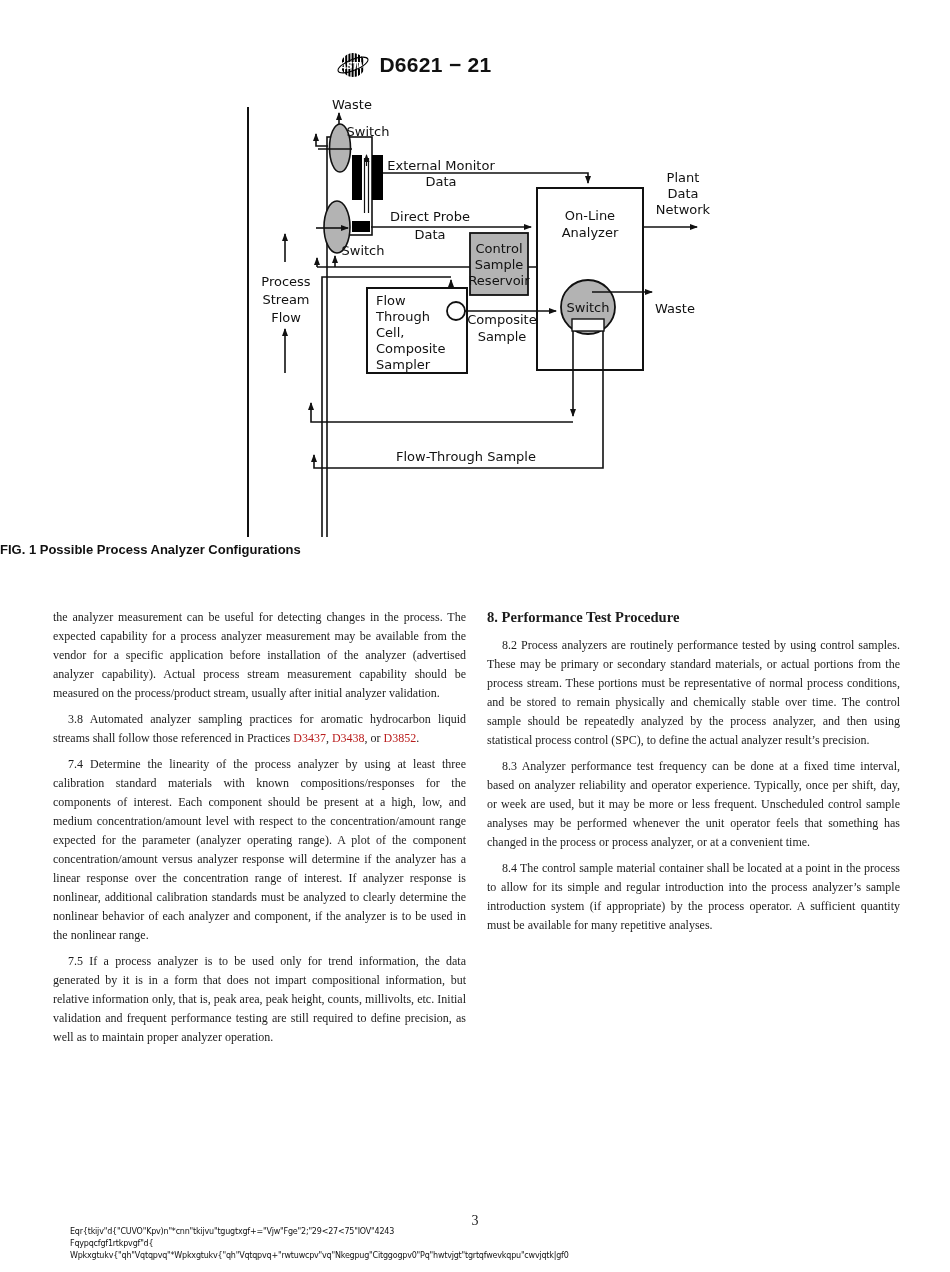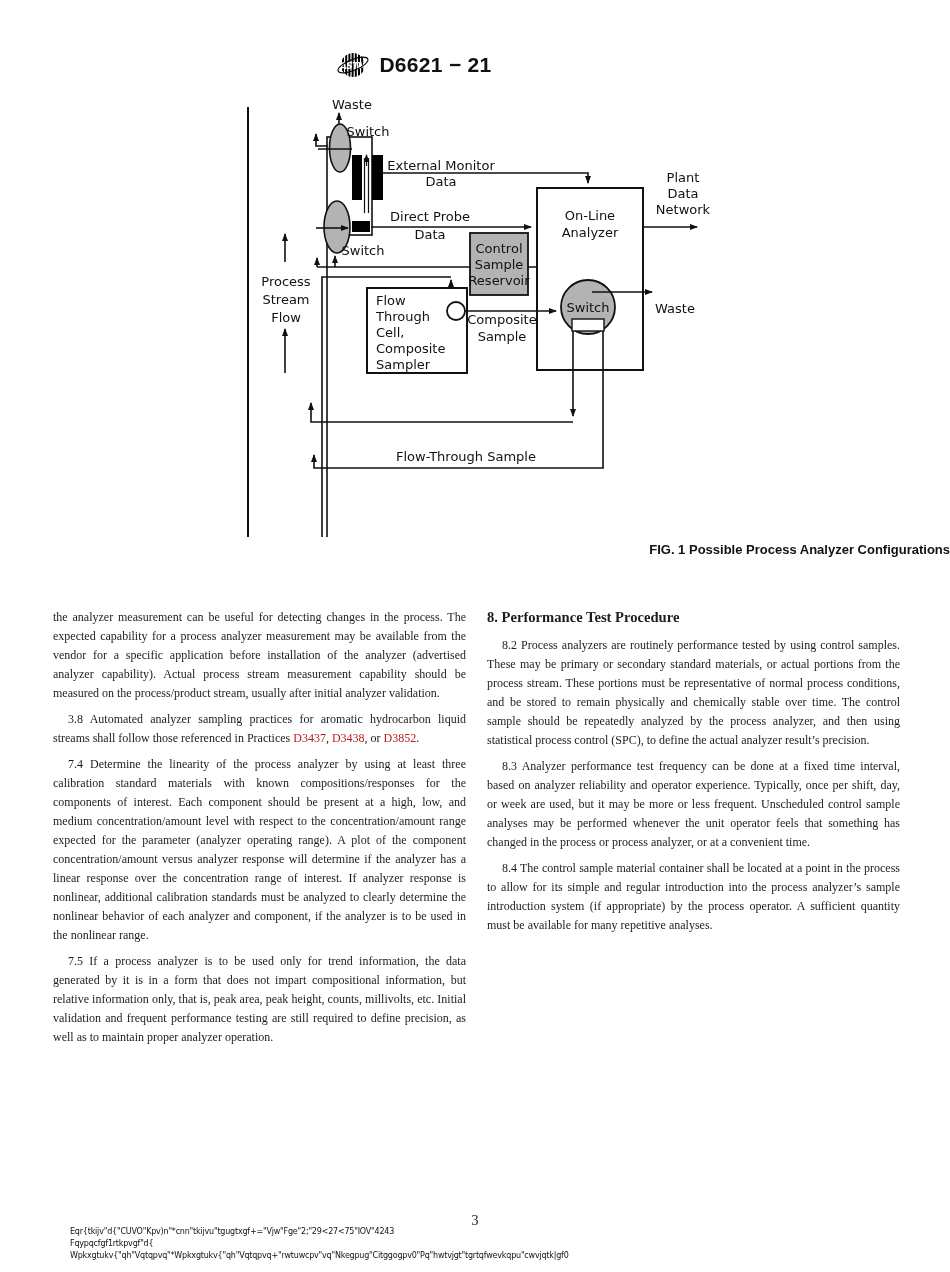--- a/index.html
+++ b/index.html
@@ -8,21 +8,21 @@
   
   .doc-header{position:absolute;top:50px;left:0;width:828px;display:flex;
               justify-content:center;align-items:center;gap:9px;}
   .doc-code{font-family:"Liberation Sans",sans-serif;font-weight:bold;font-size:21px;
             letter-spacing:.3px;color:#111;}
   
   .fig{position:absolute;left:230px;top:90px;width:480px;height:450px;}
   .fig text{font-family:"DejaVu Sans","Liberation Sans",sans-serif;font-size:13px;fill:#111;}
   .ln{stroke:#111;stroke-width:1.6;fill:none;}
   .ln2{stroke:#111;stroke-width:2;fill:none;}
-  .caption{position:absolute;left:0;top:542px;width:950px;text-align:right;
+  .caption{position:absolute;left:0;top:542px;width:950px;text-align:left;
            font-family:"Liberation Sans",sans-serif;font-weight:bold;font-size:13px;color:#111;}
   
   .col{position:absolute;top:608px;width:413px;}
   .col.left{left:53px;}
   .col.right{left:487px;}
   .col p{margin:0 0 7px 0;font-size:12px;line-height:19px;text-align:justify;
          text-indent:15px;}
   .col p.noind{text-indent:0;}
   .col h3{margin:0 0 9px 0;font-size:14.6px;line-height:19px;font-weight:bold;text-indent:0;}
   .link{color:#b91c1c;cursor:pointer;}

